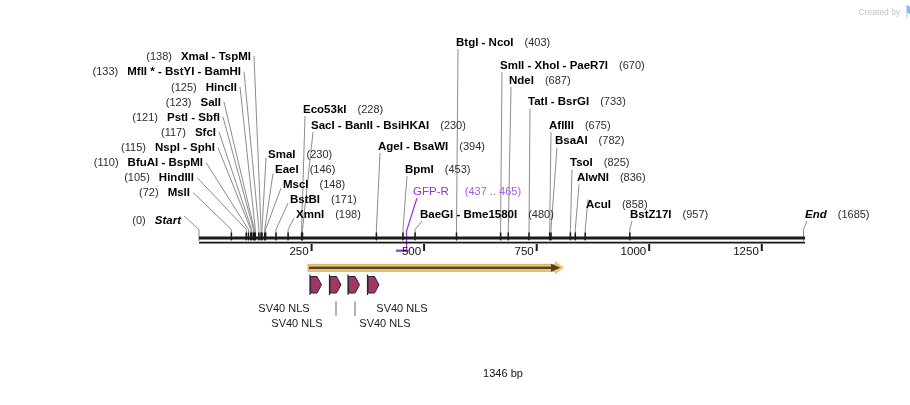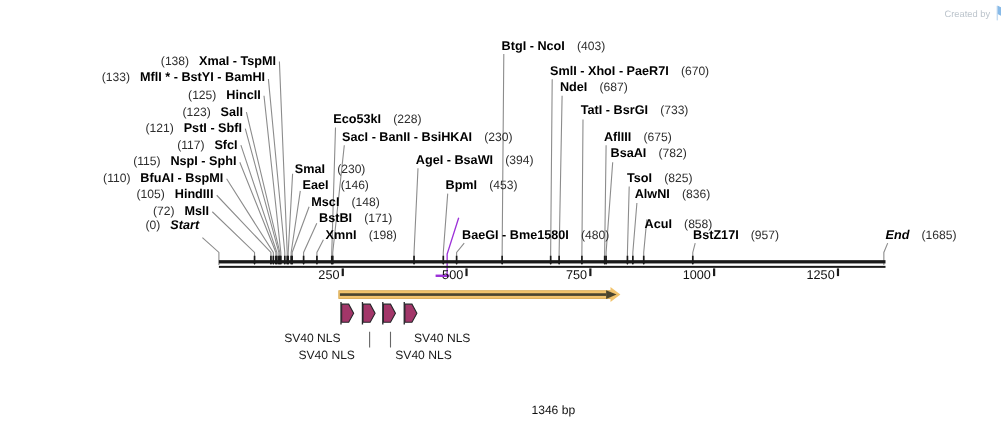--- a/index.html
+++ b/index.html
@@ -152,30 +152,31 @@
 <div class="lbl pos-first" style="top: 49.5px; right: 707px;"><span class="pos">(138)</span><span class="names">XmaI - TspMI</span></div>
     <div class="lbl pos-first" style="top: 65.3px; right: 717px;"><span class="pos">(133)</span><span class="names">MflI * - BstYI - BamHI</span></div>
     <div class="lbl pos-first" style="top: 80.5px; right: 721px;"><span class="pos">(125)</span><span class="names">HincII</span></div>
     <div class="lbl pos-first" style="top: 95.5px; right: 737px;"><span class="pos">(123)</span><span class="names">SalI</span></div>
     <div class="lbl pos-first" style="top: 110.5px; right: 738px;"><span class="pos">(121)</span><span class="names">PstI - SbfI</span></div>
     <div class="lbl pos-first" style="top: 125.5px; right: 742px;"><span class="pos">(117)</span><span class="names">SfcI</span></div>
     <div class="lbl pos-first" style="top: 141px; right: 743px;"><span class="pos">(115)</span><span class="names">NspI - SphI</span></div>
     <div class="lbl pos-first" style="top: 156px; right: 755px;"><span class="pos">(110)</span><span class="names">BfuAI - BspMI</span></div>
     <div class="lbl pos-first" style="top: 171px; right: 764px;"><span class="pos">(105)</span><span class="names">HindIII</span></div>
     <div class="lbl pos-first" style="top: 186px; right: 768px;"><span class="pos">(72)</span><span class="names">MslI</span></div>
-    <div class="lbl pos-first italic" style="top: 199px; right: 777px;"><span class="pos">(0)</span><span class="names">Start</span></div>
+    <div class="lbl pos-first italic" style="top: 214px; right: 777px;"><span class="pos">(0)</span><span class="names">Start</span></div>
     <div class="lbl names-first" style="top: 147.5px; left: 220px;"><span class="names">SmaI</span><span class="pos">(230)</span></div>
     <div class="lbl names-first" style="top: 163px; left: 227px;"><span class="names">EaeI</span><span class="pos">(146)</span></div>
     <div class="lbl names-first" style="top: 177.5px; left: 235px;"><span class="names">MscI</span><span class="pos">(148)</span></div>
     <div class="lbl names-first" style="top: 192.5px; left: 242px;"><span class="names">BstBI</span><span class="pos">(171)</span></div>
     <div class="lbl names-first" style="top: 207.5px; left: 248px;"><span class="names">XmnI</span><span class="pos">(198)</span></div>
     <div class="lbl names-first" style="top: 102.5px; left: 255px;"><span class="names">Eco53kI</span><span class="pos">(228)</span></div>
     <div class="lbl names-first" style="top: 118.5px; left: 263px;"><span class="names">SacI - BanII - BsiHKAI</span><span class="pos">(230)</span></div>
     <div class="lbl names-first" style="top: 139.5px; left: 330px;"><span class="names">AgeI - BsaWI</span><span class="pos">(394)</span></div>
     <div class="lbl names-first" style="top: 162.5px; left: 357px;"><span class="names">BpmI</span><span class="pos">(453)</span></div>
+    <div class="lbl names-first primer" style="top: 184.5px; left: 365px;"><span class="names">GFP-R</span><span class="pos">(437 .. 465)</span></div>
     <div class="lbl names-first" style="top: 207.5px; left: 372px;"><span class="names">BaeGI - Bme1580I</span><span class="pos">(480)</span></div>
     <div class="lbl names-first" style="top: 35.5px; left: 408px;"><span class="names">BtgI - NcoI</span><span class="pos">(403)</span></div>
     <div class="lbl names-first" style="top: 58.5px; left: 452px;"><span class="names">SmlI - XhoI - PaeR7I</span><span class="pos">(670)</span></div>
     <div class="lbl names-first" style="top: 73.5px; left: 461px;"><span class="names">NdeI</span><span class="pos">(687)</span></div>
     <div class="lbl names-first" style="top: 95.2px; left: 480px;"><span class="names">TatI - BsrGI</span><span class="pos">(733)</span></div>
     <div class="lbl names-first" style="top: 118.5px; left: 501px;"><span class="names">AflIII</span><span class="pos">(675)</span></div>
     <div class="lbl names-first" style="top: 134px; left: 507px;"><span class="names">BsaAI</span><span class="pos">(782)</span></div>
     <div class="lbl names-first" style="top: 156px; left: 522px;"><span class="names">TsoI</span><span class="pos">(825)</span></div>
     <div class="lbl names-first" style="top: 171px; left: 529px;"><span class="names">AlwNI</span><span class="pos">(836)</span></div>
     <div class="lbl names-first" style="top: 198px; left: 538px;"><span class="names">AcuI</span><span class="pos">(858)</span></div>

